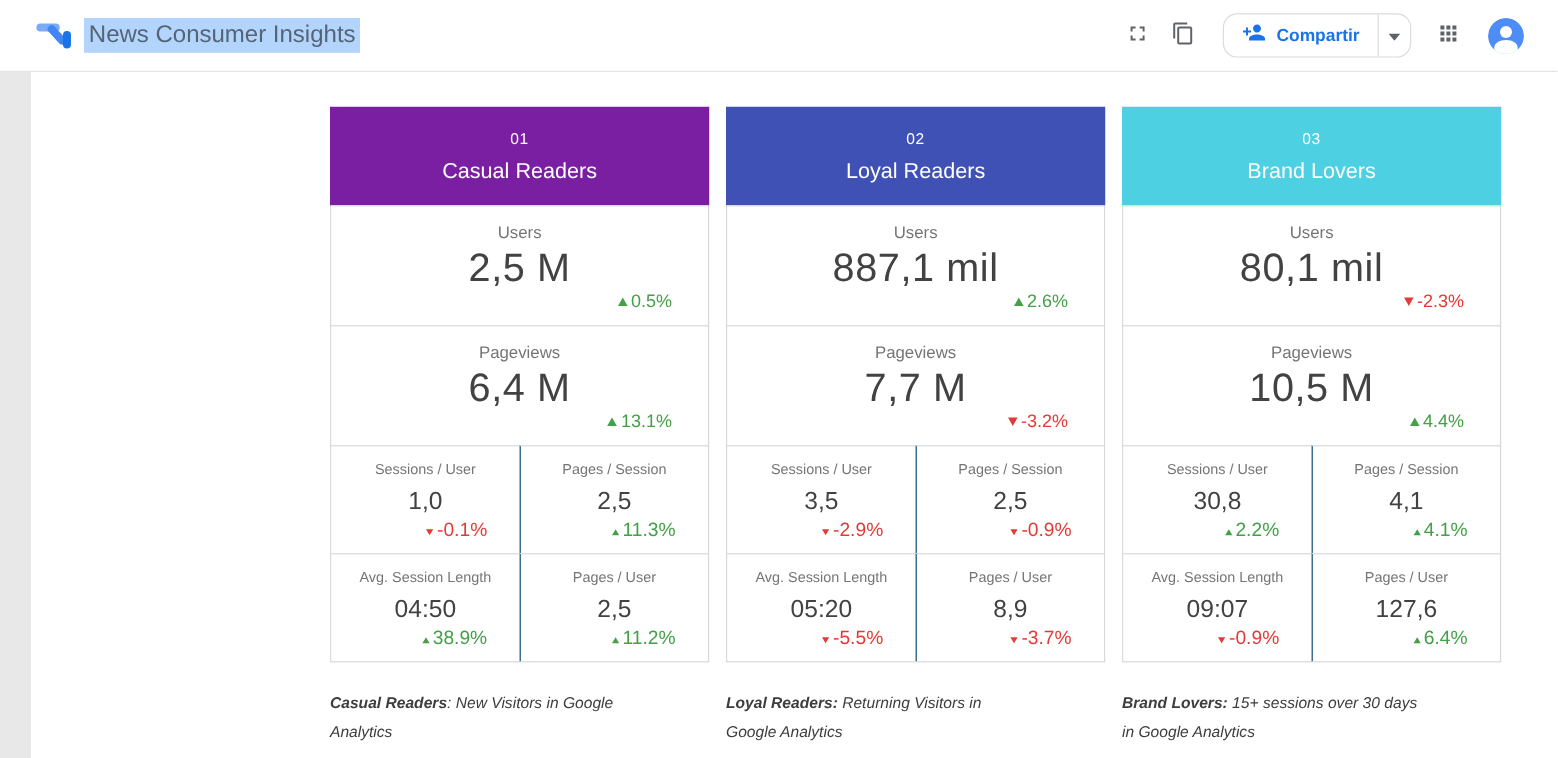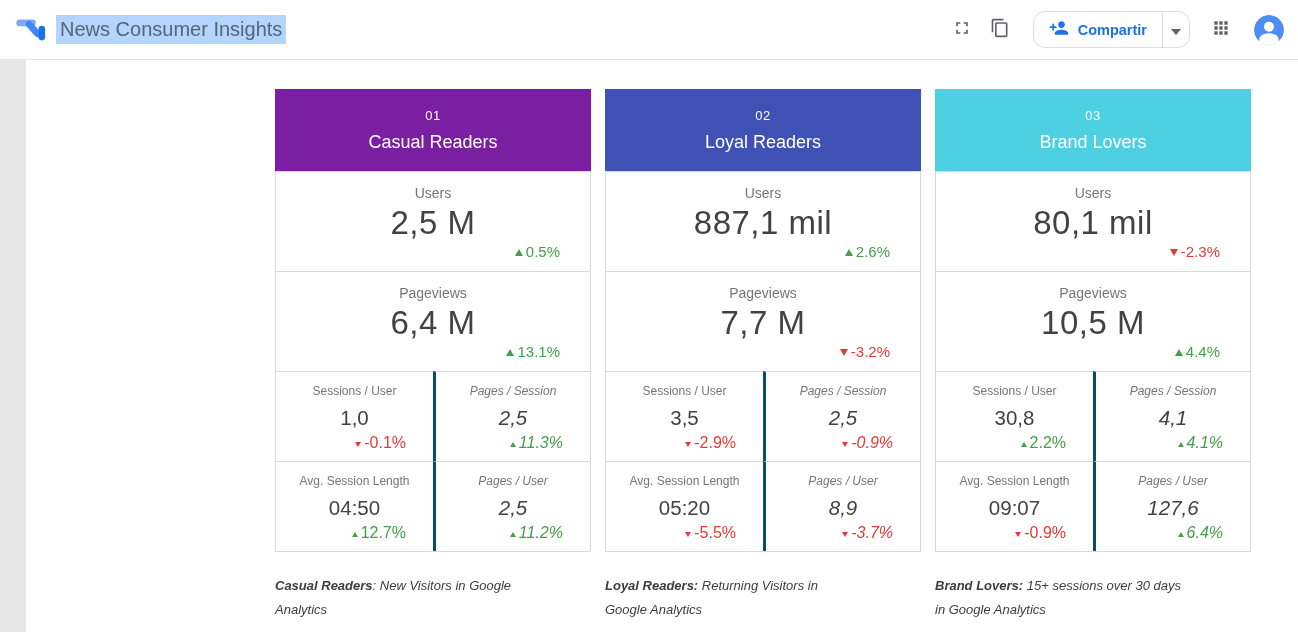--- a/index.html
+++ b/index.html
@@ -8,21 +8,21 @@
     font-family: "Liberation Sans", sans-serif;
     background: #ffffff;
     position: relative;
     overflow: hidden;
   }
 
   
   .app-header {
     position: absolute; top: 0; left: 0; right: 0; height: 60px;
     background: #fff; border-bottom: 1px solid #e4e4e4;
-    display: flex; align-items: center; padding: 0 14px; z-index: 5;
+    display: flex; align-items: center; padding: 0 28px; z-index: 5;
   }
   .logo { width: 34px; height: 34px; margin-right: 8px; display: flex; align-items: center; justify-content: center; cursor: pointer; }
   .title-text {
     font-size: 20px; color: #546575;
     background: #b3d4fc; padding: 3px 4px 4px 4px;
     white-space: nowrap; cursor: text;
   }
   .header-actions { margin-left: auto; display: flex; align-items: center; }
   .icon-btn {
     background: none; border: none; width: 38px; height: 38px;
@@ -62,21 +62,21 @@
   .card-title { font-size: 18px; }
 
   .metric { position: relative; text-align: center; border-top: 1px solid #d9d9d9; }
   .metric.big { height: 100px; }
   .big .m-label { padding-top: 13px; font-size: 14px; color: #757575; }
   .big .m-value { font-size: 33px; color: #424242; margin-top: 3px; letter-spacing: .5px; }
   .big .m-change { position: absolute; right: 30px; bottom: 11px; font-size: 15px; }
 
   .small-grid { display: grid; grid-template-columns: 1fr 1fr; }
   .metric.small { height: 90px; }
-  .metric.small:nth-child(2n) { border-left: 3px solid #0c4a6e; font-style: italic; }
+  .metric.small:nth-child(2n) { border-left: 1px solid #0c4a6e; }
   .small .m-label { padding-top: 12px; font-size: 12px; color: #757575; }
   .small .m-value { font-size: 20.5px; color: #424242; margin-top: 8px; }
   .small .m-change { position: absolute; right: 27px; bottom: 9px; font-size: 16px; }
 
   .change.up { color: #43a047; }
   .change.down { color: #e53935; }
   .change::before {
     content: ""; display: inline-block; width: 0; height: 0;
     border-left: 4px solid transparent; border-right: 4px solid transparent;
     margin-right: 3px; vertical-align: 1px;
@@ -187,21 +187,21 @@
           <div class="m-change change down">-0.1%</div>
         </div>
         <div class="metric small">
           <div class="m-label">Pages / Session</div>
           <div class="m-value">2,5</div>
           <div class="m-change change up">11.3%</div>
         </div>
         <div class="metric small">
           <div class="m-label">Avg. Session Length</div>
           <div class="m-value">04:50</div>
-          <div class="m-change change up">12.7%</div>
+          <div class="m-change change up">38.9%</div>
         </div>
         <div class="metric small">
           <div class="m-label">Pages / User</div>
           <div class="m-value">2,5</div>
           <div class="m-change change up">11.2%</div>
         </div>
       </div>
     </div>
     <div class="card-footer"><span class="fb">Casual Readers</span><span>: New Visitors in Google Analytics</span></div>
   </div>

